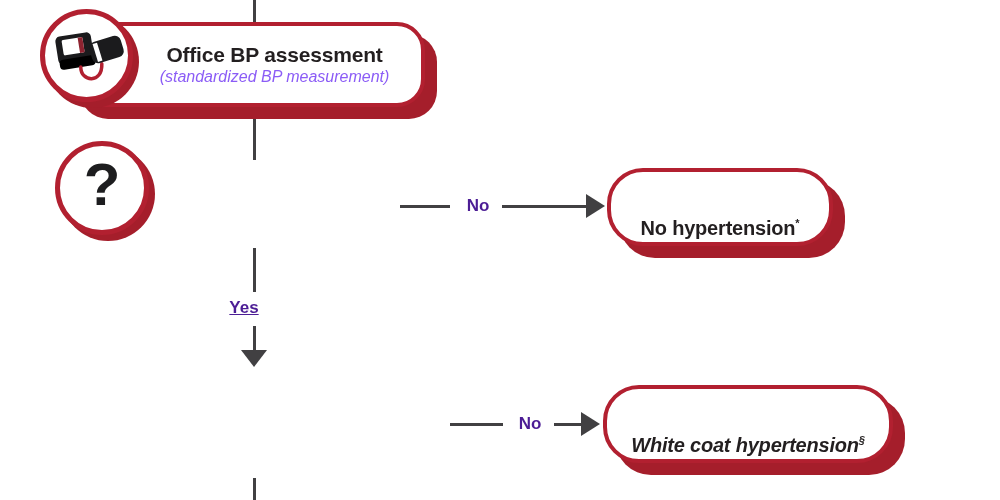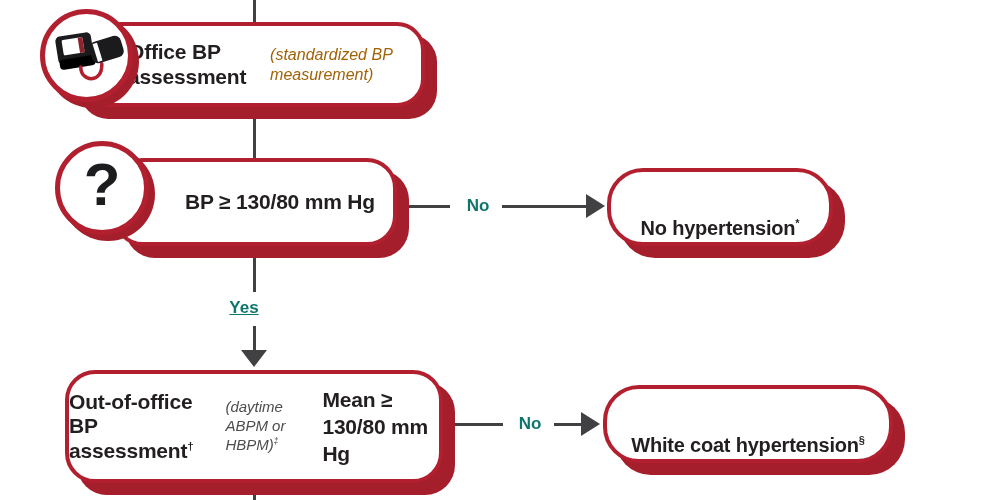--- a/index.html
+++ b/index.html
@@ -31,32 +31,32 @@
     border-bottom: 12px solid transparent;
     border-left: 19px solid #414042;
   }
 
   
   .flow-box {
     position: absolute; z-index: 2;
     background: #fff;
     border: 4px solid #B22030;
     box-shadow: 12px 12px 0 0 #A51E2B;
-    display: flex; flex-direction: row;
+    display: flex; flex-direction: column;
     align-items: center; justify-content: center;
-    text-align: left;
+    text-align: right;
   }
   .box-office        { left: 68px;  top: 22px;  width: 357px; height: 85px;  border-radius: 28px; padding-left: 56px; }
   .box-bp-check      { left: 113px; top: 158px; width: 284px; height: 88px;  border-radius: 30px; padding-left: 50px; }
   .box-no-htn        { left: 607px; top: 168px; width: 226px; height: 78px;  border-radius: 36px; }
   .box-out-of-office { left: 65px;  top: 370px; width: 378px; height: 113px; border-radius: 30px; }
-  .box-white-coat    { left: 603px; top: 385px; width: 290px; height: 78px;  border-radius: 36px; }
+  .box-white-coat    { left: 603px; top: 385px; width: 290px; height: 78px;  border-radius: 36px; font-style: italic; }
 
   .box-title { font-size: 21px; font-weight: 700; line-height: 1.15; letter-spacing: -0.2px; }
-  .box-sub   { font-size: 16px; font-style: italic; color: #a16207; line-height: 1.2; }
+  .box-sub   { font-size: 16px; font-style: italic; color: #8b5cf6; line-height: 1.2; }
   .box-sub-sm{ font-size: 15px; font-style: italic; color: #4D4D4F; line-height: 1.25; }
   .box-line3 { font-size: 21px; font-weight: 700; line-height: 1.3; letter-spacing: -0.2px; }
   .result-title { font-size: 20px; font-weight: 700; letter-spacing: -0.2px; margin-top: 43px; }
   sup { font-size: 0.55em; vertical-align: super; line-height: 0; }
 
   
   .icon-circle {
     position: absolute; z-index: 3;
     background: #fff;
     border: 5px solid #B22030;
@@ -68,21 +68,21 @@
   .circle-question { left: 55px; top: 141px; width: 94px; height: 94px; }
   .question-glyph {
     font-size: 60px; font-weight: 700; color: #1D1D1F;
     line-height: 1; padding-bottom: 6px;
     font-family: "Liberation Sans", sans-serif;
   }
 
   
   .edge-label {
     position: absolute; z-index: 2;
-    font-size: 17px; font-weight: 700; color: #0f766e;
+    font-size: 17px; font-weight: 700; color: #4c1d95;
     text-align: center;
   }
 </style>
 </head>
 <body>
 
 <div class="canvas">
 
   <div class="vline" style="left:253px; top:0; height:26px;"></div>
   <div class="vline" style="left:253px; top:100px; height:60px;"></div>
@@ -116,34 +116,26 @@
         <rect x="13" y="52" width="46" height="13" rx="5" fill="#000000"></rect>
       </g>
       <path d="M42 64 C 42 84, 70 86, 69 60" stroke="#B22030" stroke-width="4.5" fill="none" stroke-linecap="round"></path>
       <g transform="rotate(-17 74 42)">
         <rect x="54" y="28" width="42" height="28" rx="8" fill="#1B1B1D"></rect>
         <rect x="60" y="30" width="6" height="24" fill="#FFFFFF"></rect>
       </g>
     </svg>
   </div>
 
-  <div class="flow-box box-bp-check">
-    <div class="box-title">BP ≥ 130/80 mm Hg</div>
-  </div>
   <div class="icon-circle circle-question">
     <span class="question-glyph">?</span>
   </div>
 
   <div class="flow-box box-no-htn">
     <div class="result-title"><span>No hypertension</span><sup>*</sup></div>
   </div>
 
-  <div class="flow-box box-out-of-office">
-    <div class="box-title"><span>Out-of-office BP assessment</span><sup>†</sup></div>
-    <div class="box-sub-sm"><span>(daytime ABPM or HBPM)</span><sup>‡</sup></div>
-    <div class="box-line3">Mean ≥ 130/80 mm Hg</div>
-  </div>
 
   <div class="flow-box box-white-coat">
     <div class="result-title"><span>White coat hypertension</span><sup>§</sup></div>
   </div>
 
 </div>
 
 </body></html>

